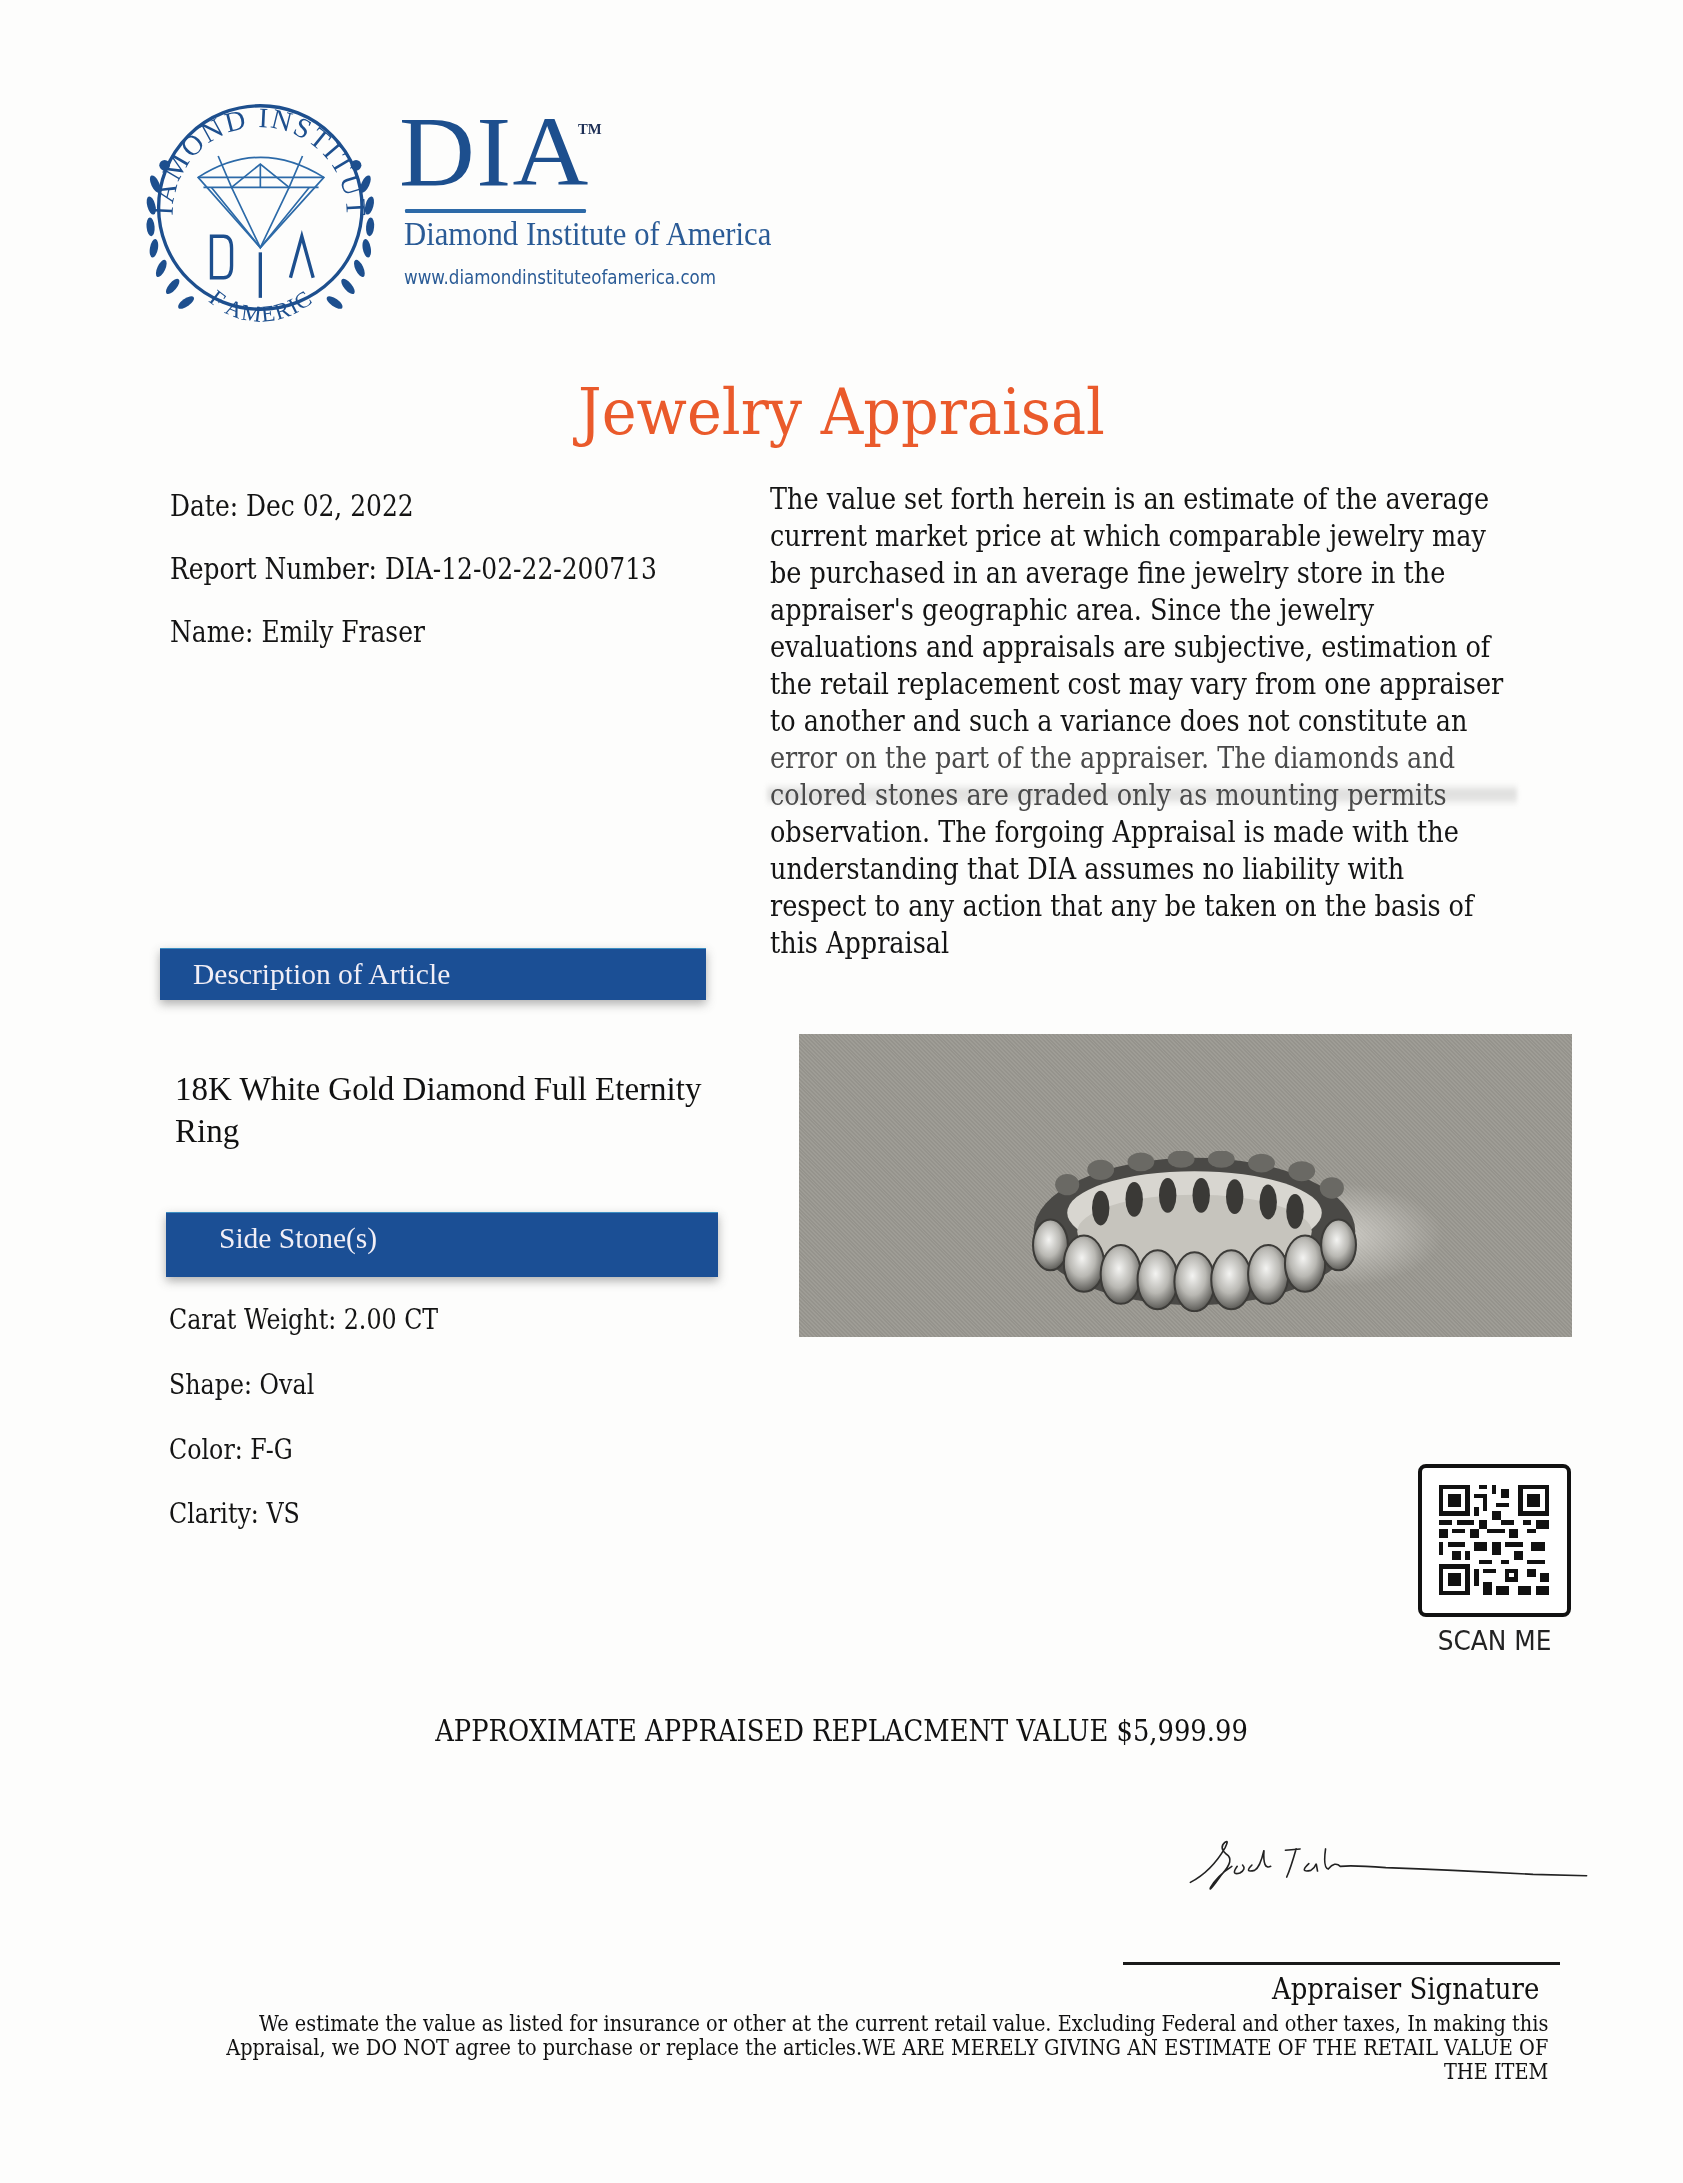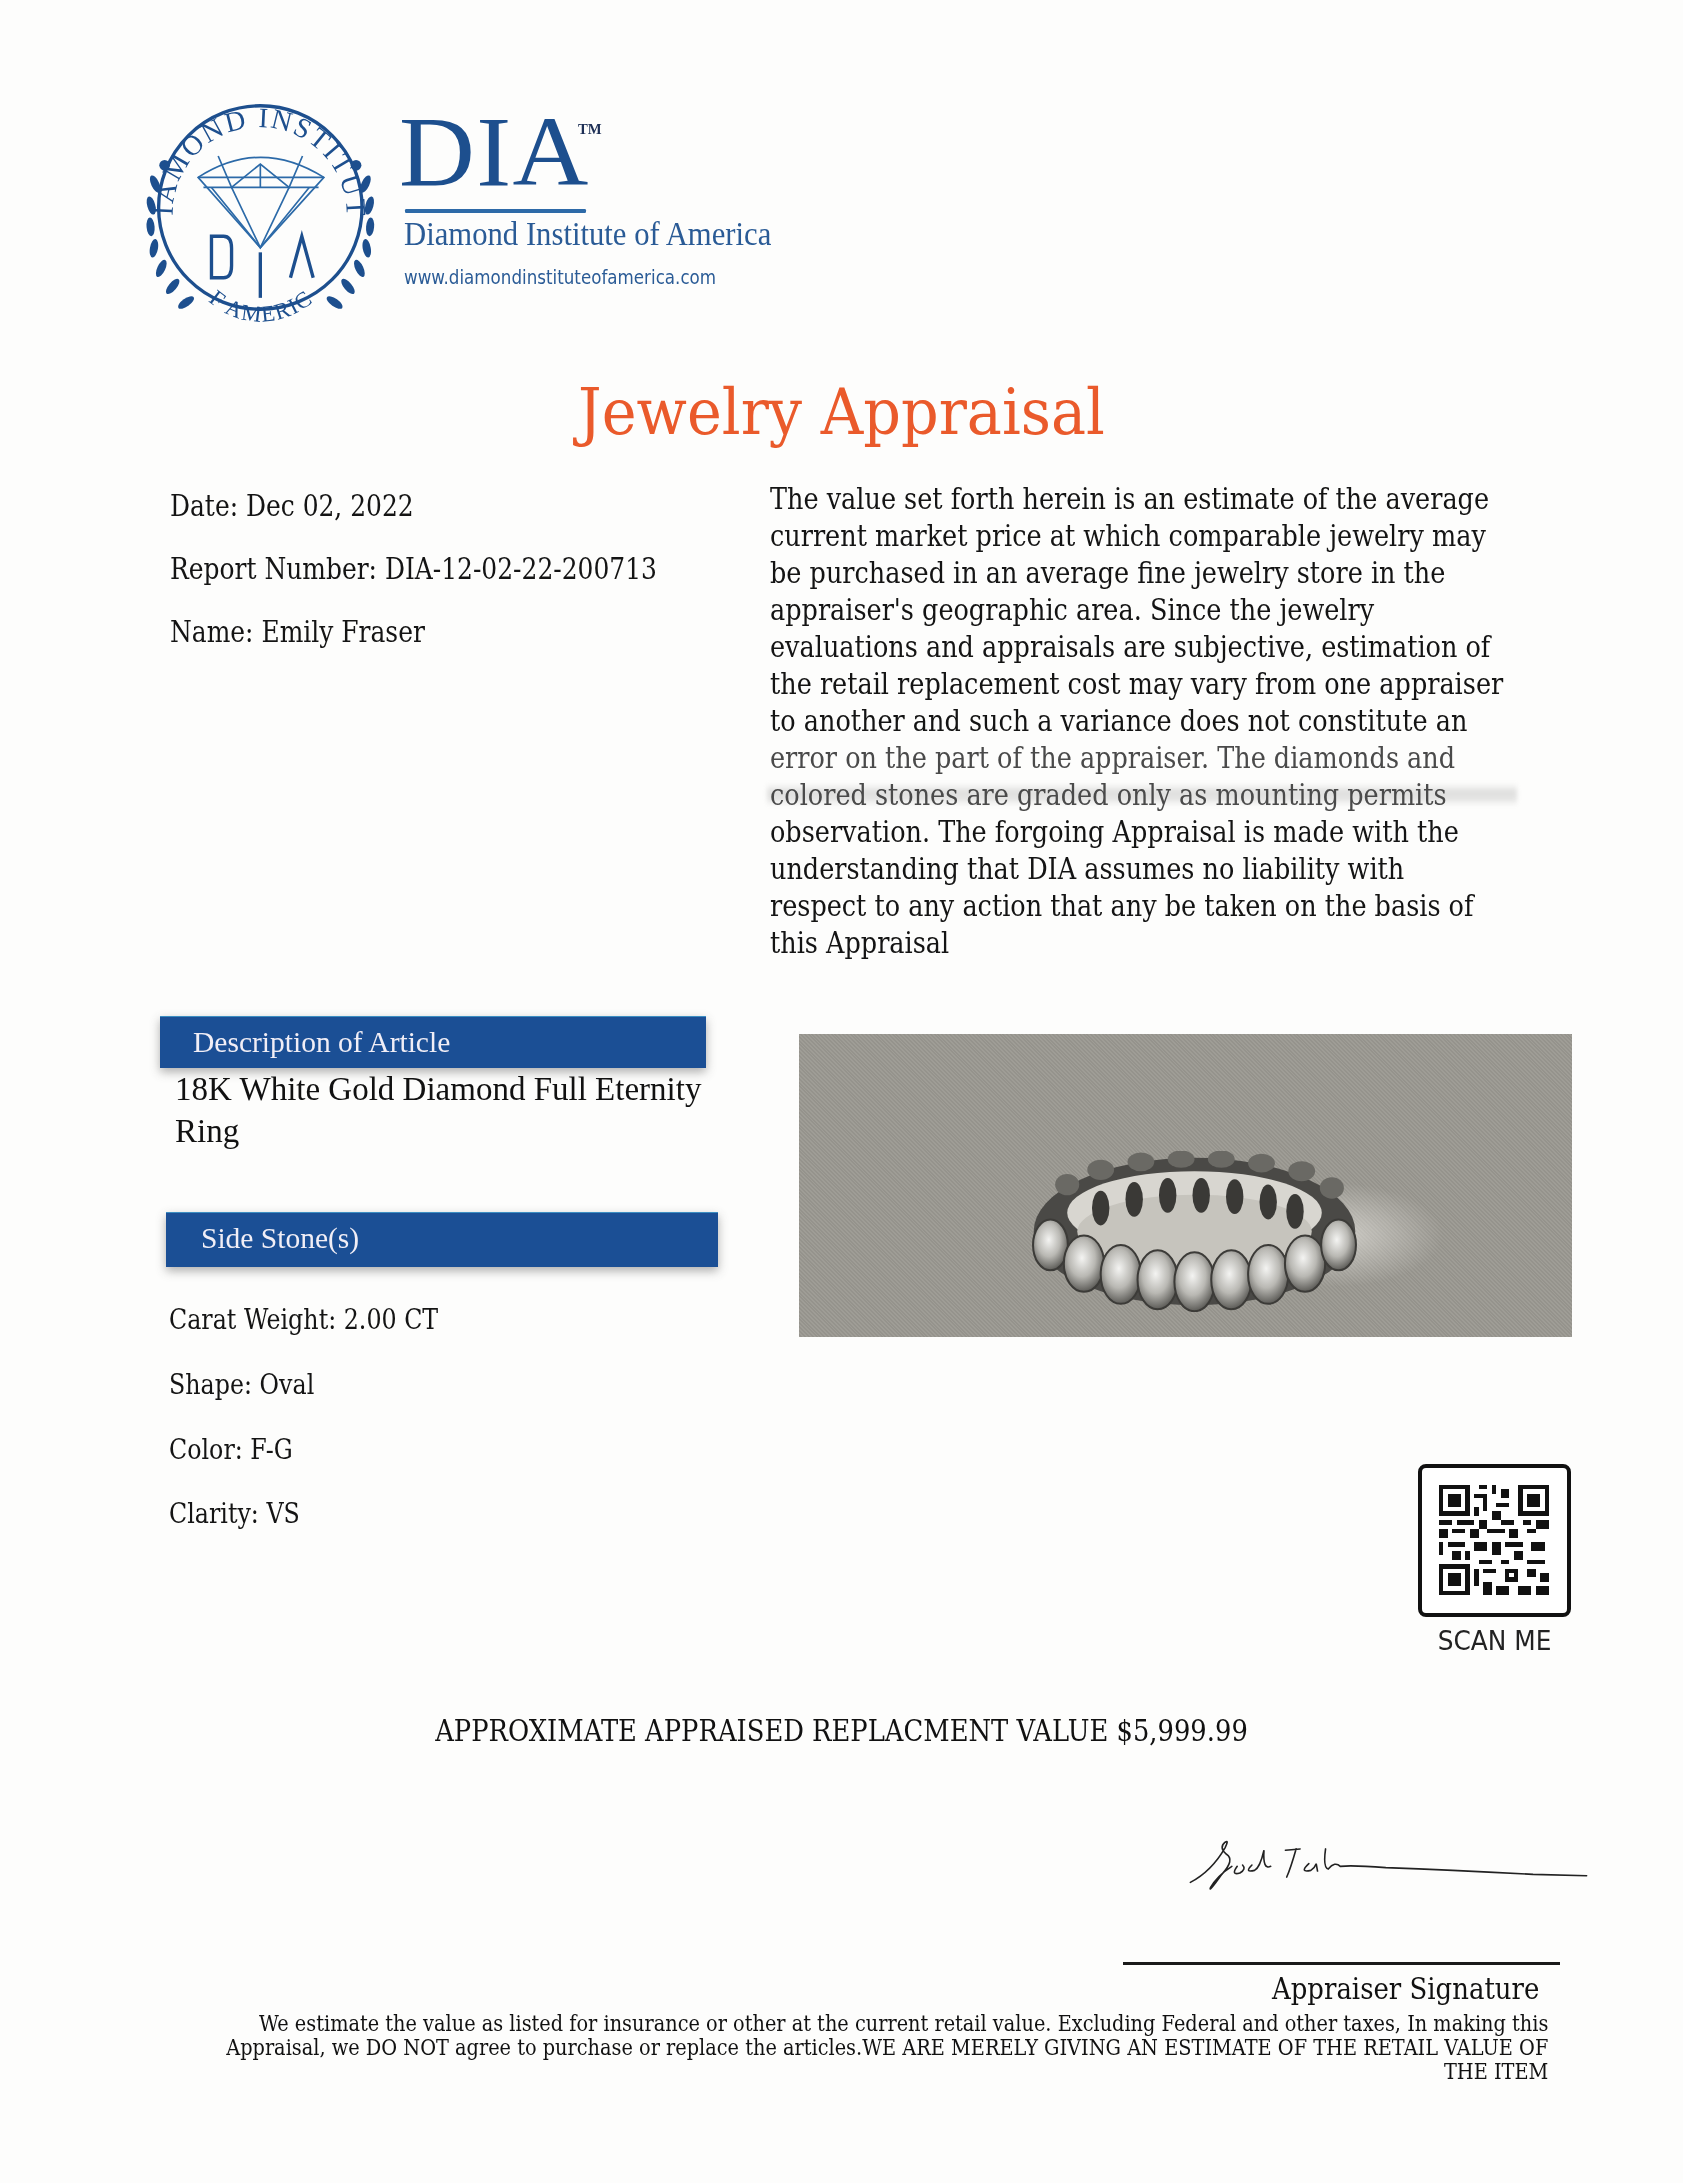--- a/index.html
+++ b/index.html
@@ -65,22 +65,22 @@
   }
 
   
   .bar {
     background:#1b4f95; color:#f1eef6;
     font-family:"Liberation Serif", serif; font-size:29.5px;
     box-shadow:0 4px 9.4px rgba(80,80,80,0.45);
     border-top:1.3px solid #3c8ec2;
     box-sizing:border-box; padding-left:33px; line-height:50px;
   }
-  #bar-description { left:160px; top:1016px; width:546px; height:52px; }
-  #bar-sidestones { left:166px; top:1212px; width:552px; height:55px; padding-left:35px; }
+  #bar-description { left:160px; top:948px; width:546px; height:52px; }
+  #bar-sidestones { left:166px; top:1212px; width:552px; height:65px; padding-left:53px; }
 
   #article-desc {
     left:175px; top:1068px; width:576px;
     font-family:"Liberation Serif", serif; font-size:33px; line-height:42px; color:#111;
   }
 
   .spec-line {
     left:169px; font-family:"DejaVu Serif", serif; font-size:27px; color:#141414;
     white-space:nowrap; transform:scaleX(0.88); transform-origin:left top;
   }

